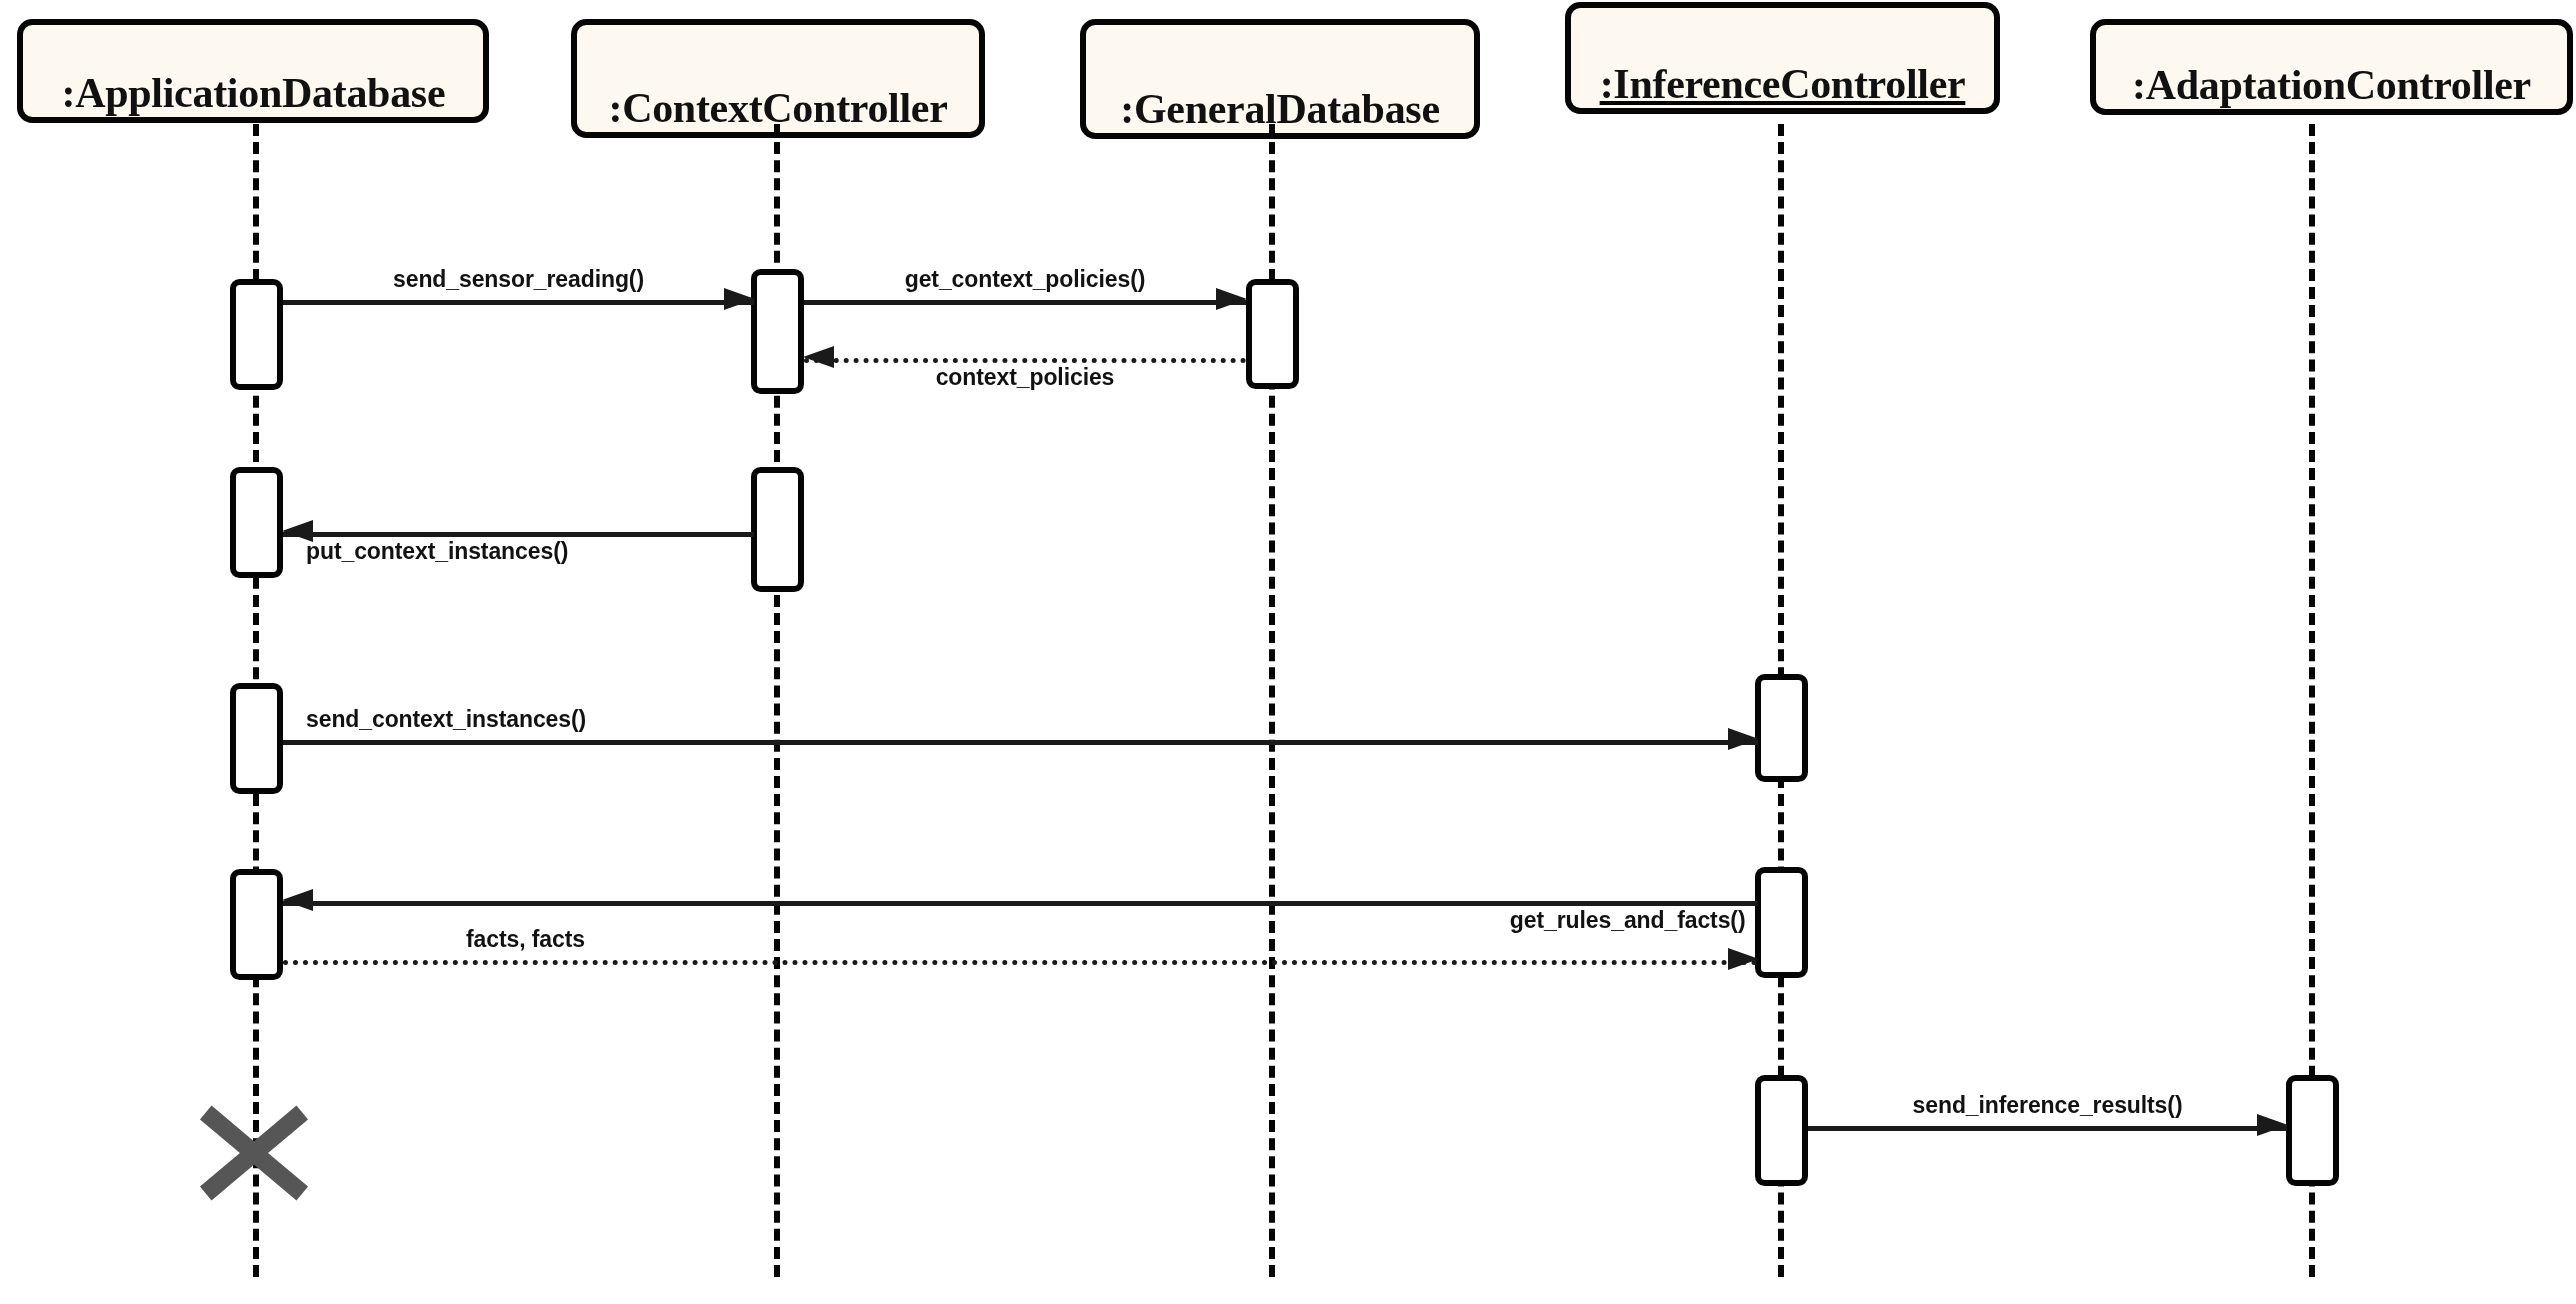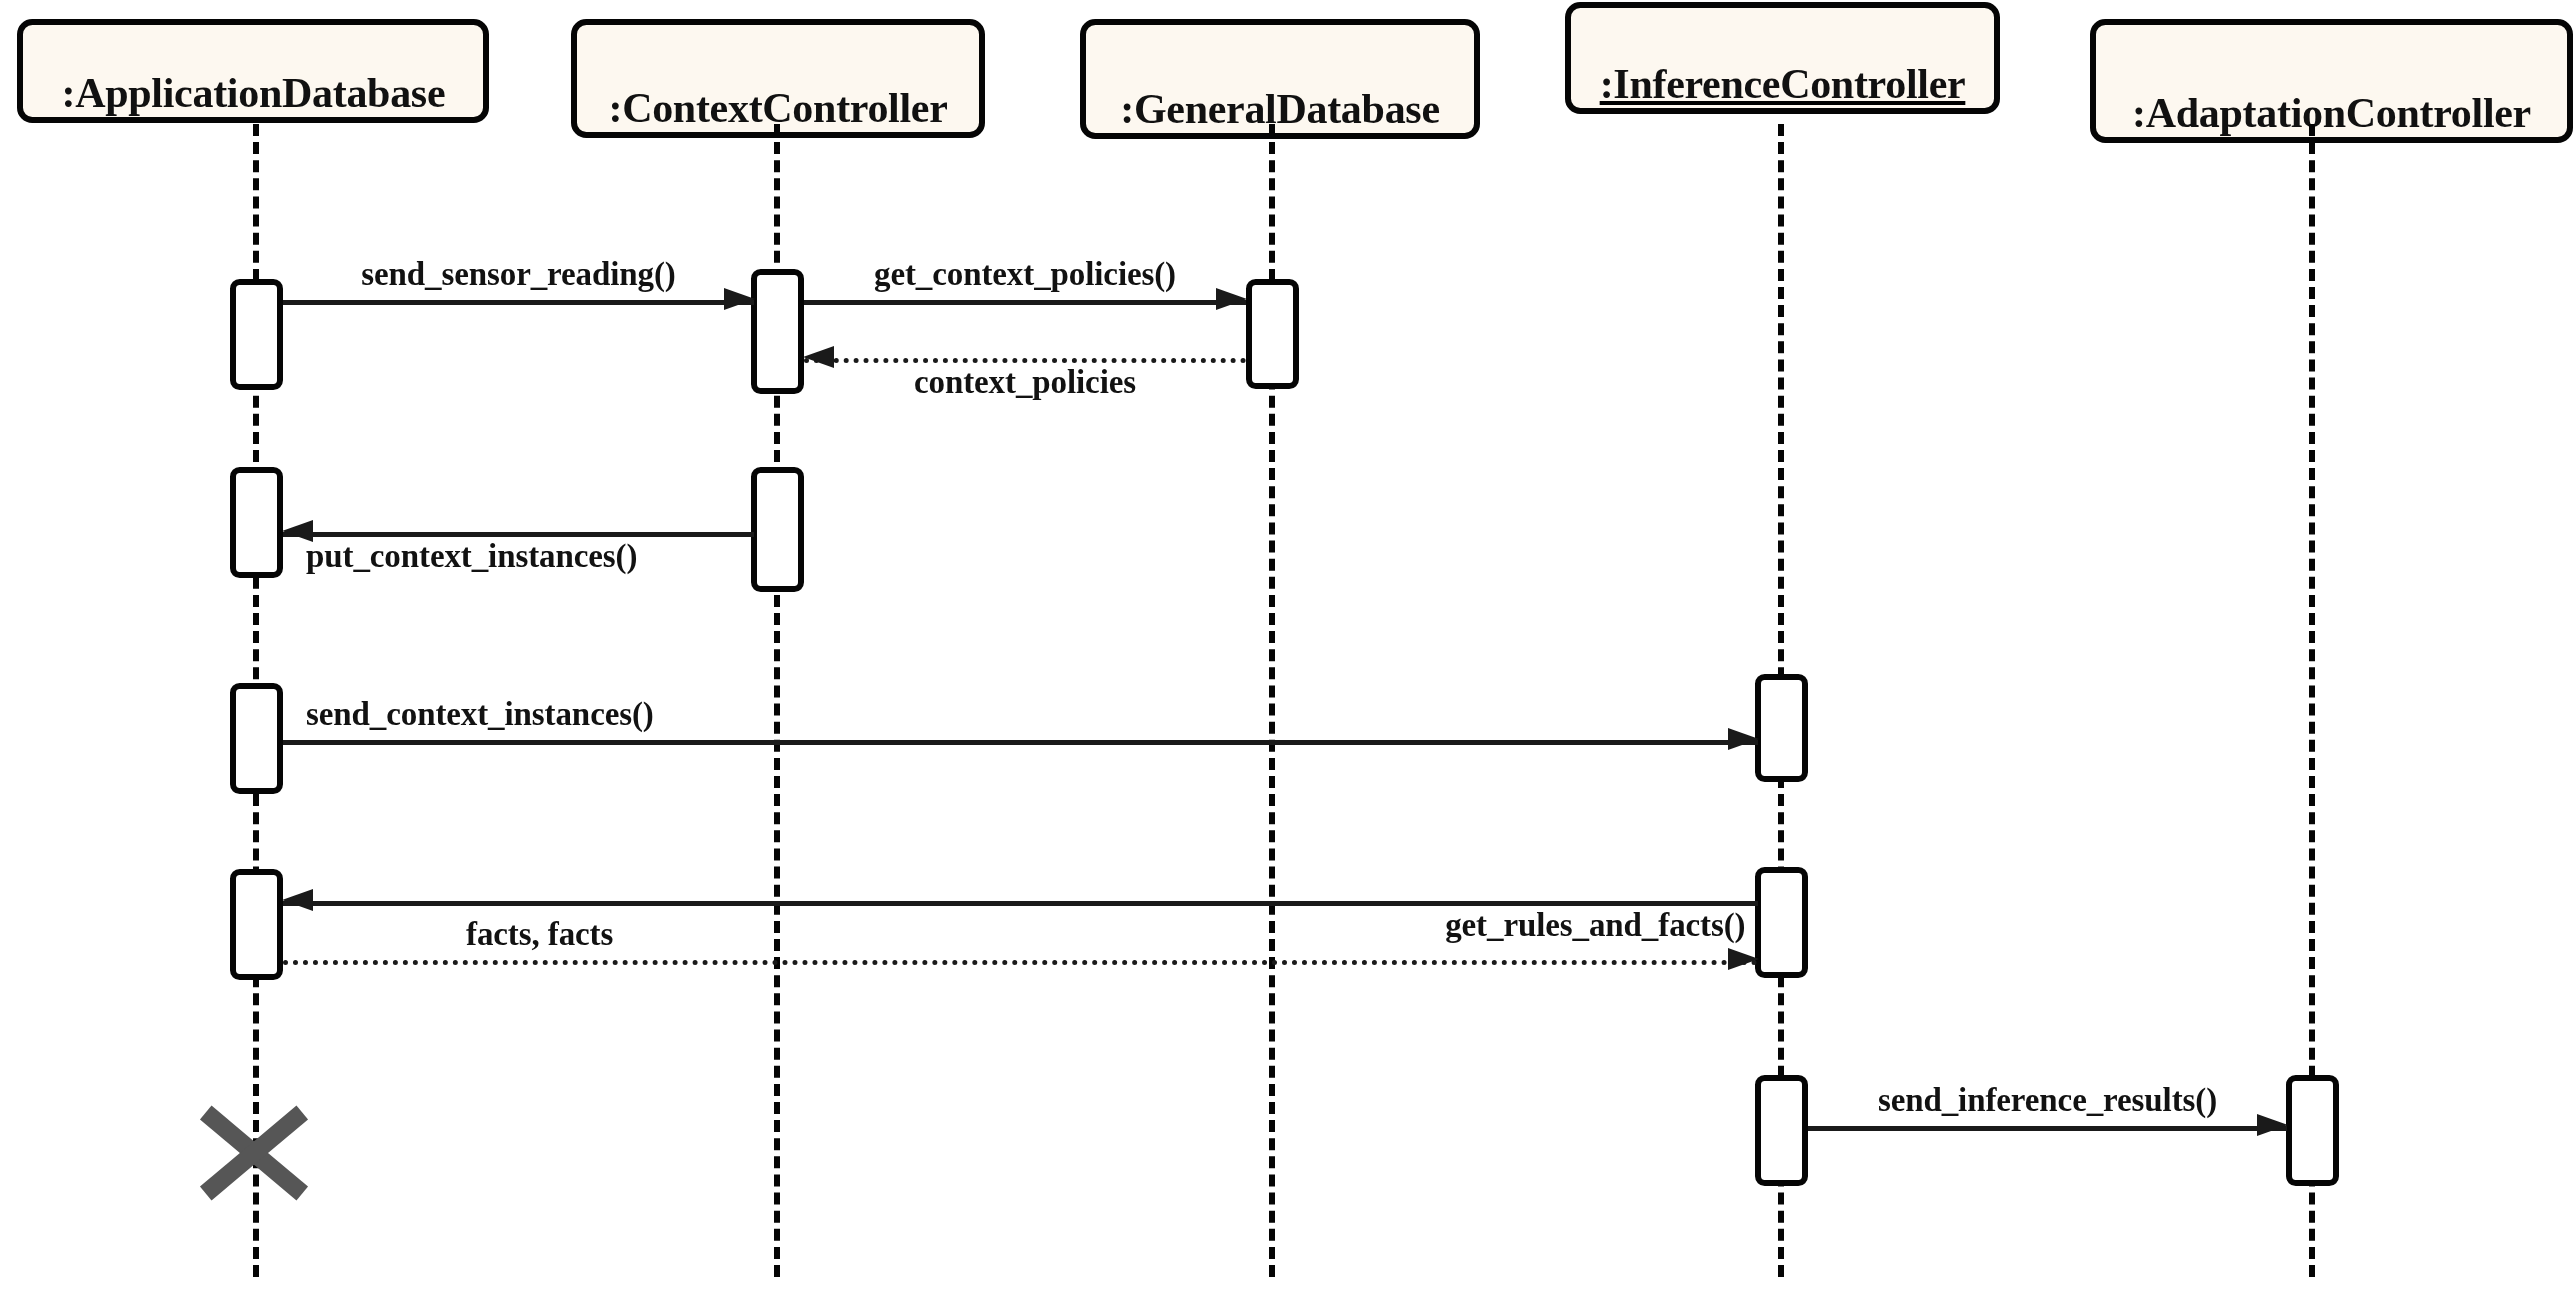--- a/index.html
+++ b/index.html
@@ -57,23 +57,23 @@
   }
   .arrowhead.left{
     left:-1.4px;
     border-top:11.8px solid transparent;
     border-bottom:11.8px solid transparent;
     border-right:31px solid #1a1a1a;
   }
 
   .msg-label{
     position:absolute;
-    font-family:Liberation Serif, serif;
+    font-family:Liberation Sans, sans-serif;
     font-weight:bold;
-    font-size:33px;
+    font-size:23px;
     color:#121212;
     white-space:nowrap;
     letter-spacing:-0.1px;
   }
   .msg-label.above{bottom:7px;}
   .msg-label.below{top:5.6px;}
   .msg-label.c{left:50%;transform:translateX(-50%);}
   .msg-label.r{right:12.5px;}
   .msg-label.l{left:23px;}
 
@@ -98,21 +98,21 @@
   </div>
   <div class="lifeline-head" style="left:571px; top:19.4px; width:414px; height:119px;">
     <span>:ContextController</span>
   </div>
   <div class="lifeline-head" style="left:1080px;top:19.4px; width:400px; height:120px;">
     <span>:GeneralDatabase</span>
   </div>
   <div class="lifeline-head" style="left:1565px;top:2px; width:435px; height:112px;text-decoration:underline;">
     <span>:InferenceController</span>
   </div>
-  <div class="lifeline-head" style="left:2090px;top:19.4px; width:483px; height:124px;">
+  <div class="lifeline-head" style="left:2090px;top:19.4px; width:483px; height:96px;">
     <span>:AdaptationController</span>
   </div>
 
   <div class="lifeline-line" style="left:253px; top:124px;height:1153px;"></div>
   <div class="lifeline-line" style="left:774px;top:124px;height:1153px;"></div>
   <div class="lifeline-line" style="left:1269px;top:124px;height:1153px;"></div>
   <div class="lifeline-line" style="left:1778px;top:124px;height:1153px;"></div>
   <div class="lifeline-line" style="left:2309px;top:124px;height:1153px;"></div>
 
   <div class="activation" style="left:230px; top:279px;  width:53px; height:111px;"></div>

